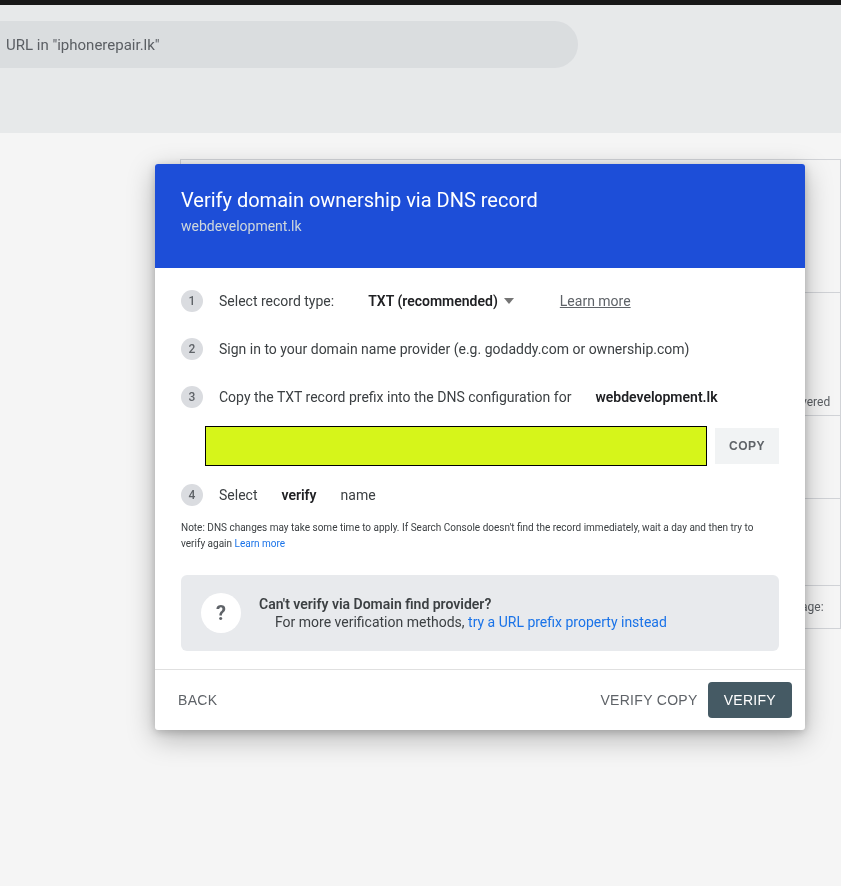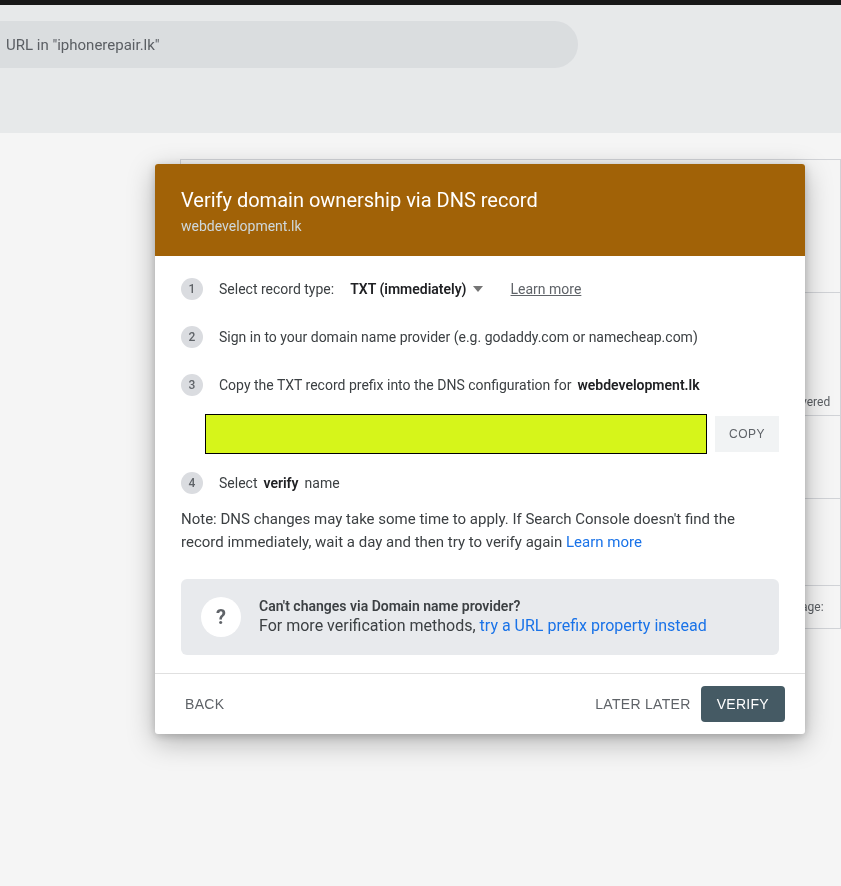--- a/index.html
+++ b/index.html
@@ -64,22 +64,22 @@
 .modal {
   position: absolute;
   left: 155px; top: 164px;
   width: 650px;
   background: #fff;
   border-radius: 3px;
   box-shadow: 0 8px 28px rgba(0,0,0,0.28), 0 2px 8px rgba(0,0,0,0.18);
   overflow: hidden;
 }
 .modal-header {
-  background: #a16207;
-  padding: 24px 26px 22px;
+  background: #1d4ed8;
+  padding: 24px 26px 34px;
 }
 .modal-title { color: #fff; font-size: 20px; font-weight: 400; }
 .modal-subtitle { color: #cfd8dc; font-size: 14px; margin-top: 6px; }
 .modal-body { padding: 22px 26px 18px; }
 .step-row {
   display: flex;
   align-items: center;
   gap: 16px;
   margin-bottom: 26px;
 }
@@ -87,21 +87,21 @@
 .step-row.step-4 { margin-bottom: 14px; margin-top: 18px; }
 .step-circle {
   width: 22px; height: 22px; border-radius: 50%;
   background: #dadce0;
   color: #5f6368;
   font-size: 12px;
   display: flex; align-items: center; justify-content: center;
   flex-shrink: 0;
   font-weight: 500;
 }
-.step-text { color: #3c4043; font-size: 14px; display: flex; align-items: center; flex-wrap: wrap; gap: 6px; }
+.step-text { color: #3c4043; font-size: 14px; display: flex; align-items: center; flex-wrap: wrap; gap: 24px; }
 .step-text .strong { font-weight: 600; color: #202124; }
 .dropdown-trigger {
   display: inline-flex; align-items: center; gap: 6px;
   cursor: pointer; color: #202124; font-weight: 600;
   margin-left: 10px;
 }
 .dropdown-caret {
   width: 0; height: 0;
   border-left: 5px solid transparent;
   border-right: 5px solid transparent;
@@ -116,49 +116,49 @@
   margin-left: 24px;
 }
 .record-box {
   flex: 1;
   background: #d6f51a;
   border: 1px solid #000;
   height: 40px;
 }
 .copy-btn {
   background: #f1f3f4; border: none;
-  color: #5f6368; font-size: 12px; font-weight: 400;
+  color: #5f6368; font-size: 12px; font-weight: 700;
   letter-spacing: 0.5px;
   padding: 0 14px;
   cursor: pointer;
   height: 36px;
   align-self: center;
 }
 .note-text {
-  color: #3c4043; font-size: 15px; line-height: 1.55;
+  color: #3c4043; font-size: 10px; line-height: 1.55;
 }
 .blue-link { color: #1a73e8; cursor: pointer; }
 .info-box {
   background: #e8eaed;
   border-radius: 6px;
   padding: 18px 20px;
   display: flex; align-items: center; gap: 18px;
   margin-top: 24px;
 }
 .info-circle {
   width: 40px; height: 40px; border-radius: 50%;
   background: #fff; display: flex; align-items: center; justify-content: center;
   flex-shrink: 0;
   color: #5f6368; font-size: 20px; font-weight: 700;
 }
 .info-title { color: #3c4043; font-size: 14px; font-weight: 600; }
-.info-sub { color: #3c4043; font-size: 16px; margin-top: 2px; }
+.info-sub { color: #3c4043; font-size: 14px; margin-top: 2px; margin-left: 16px; }
 .modal-footer {
   border-top: 1px solid #e0e0e0;
-  padding: 12px 20px;
+  padding: 12px 13px;
   display: flex; align-items: center;
 }
 .footer-btn {
   border: none; background: none;
   font-size: 14px; font-weight: 500;
   letter-spacing: 0.3px;
   color: #5f6368;
   padding: 8px 10px;
   cursor: pointer;
   border-radius: 4px;
@@ -195,30 +195,30 @@
     <div class="modal-title">Verify domain ownership via DNS record</div>
     <div class="modal-subtitle">webdevelopment.lk</div>
   </div>
   <div class="modal-body">
 
     <div class="step-row">
       <div class="step-circle">1</div>
       <div class="step-text">
         <span>Select record type:</span>
         <span class="dropdown-trigger">
-          <span>TXT (immediately)</span>
+          <span>TXT (recommended)</span>
           <span class="dropdown-caret"></span>
         </span>
         <span class="learn-more-underline">Learn more</span>
       </div>
     </div>
 
     <div class="step-row">
       <div class="step-circle">2</div>
-      <div class="step-text">Sign in to your domain name provider (e.g. godaddy.com or namecheap.com)</div>
+      <div class="step-text">Sign in to your domain name provider (e.g. godaddy.com or ownership.com)</div>
     </div>
 
     <div class="step-row step-3">
       <div class="step-circle">3</div>
       <div class="step-text">
         <span>Copy the TXT record prefix into the DNS configuration for </span>
           <span class="strong">webdevelopment.lk</span>
       </div>
     </div>
 
@@ -238,27 +238,27 @@
 
     <div class="note-text">
       <span>Note: DNS changes may take some time to apply. If Search Console doesn't find the record immediately, wait a day and then try to verify again </span><span class="blue-link">Learn more</span>
     </div>
 
     <div class="info-box">
       <div class="info-circle">
         <span>?</span>
       </div>
       <div>
-        <div class="info-title">Can't changes via Domain name provider?</div>
+        <div class="info-title">Can't verify via Domain find provider?</div>
         <div class="info-sub">
           <span>For more verification methods, </span><span class="blue-link">try a URL prefix property instead</span>
         </div>
       </div>
     </div>
 
   </div>
   <div class="modal-footer">
     <button class="footer-btn">BACK</button>
     <div class="footer-spacer"></div>
-    <button class="footer-btn">LATER LATER</button>
+    <button class="footer-btn">VERIFY COPY</button>
     <button class="footer-btn primary">VERIFY</button>
   </div>
 </div>
 
 </body></html>

